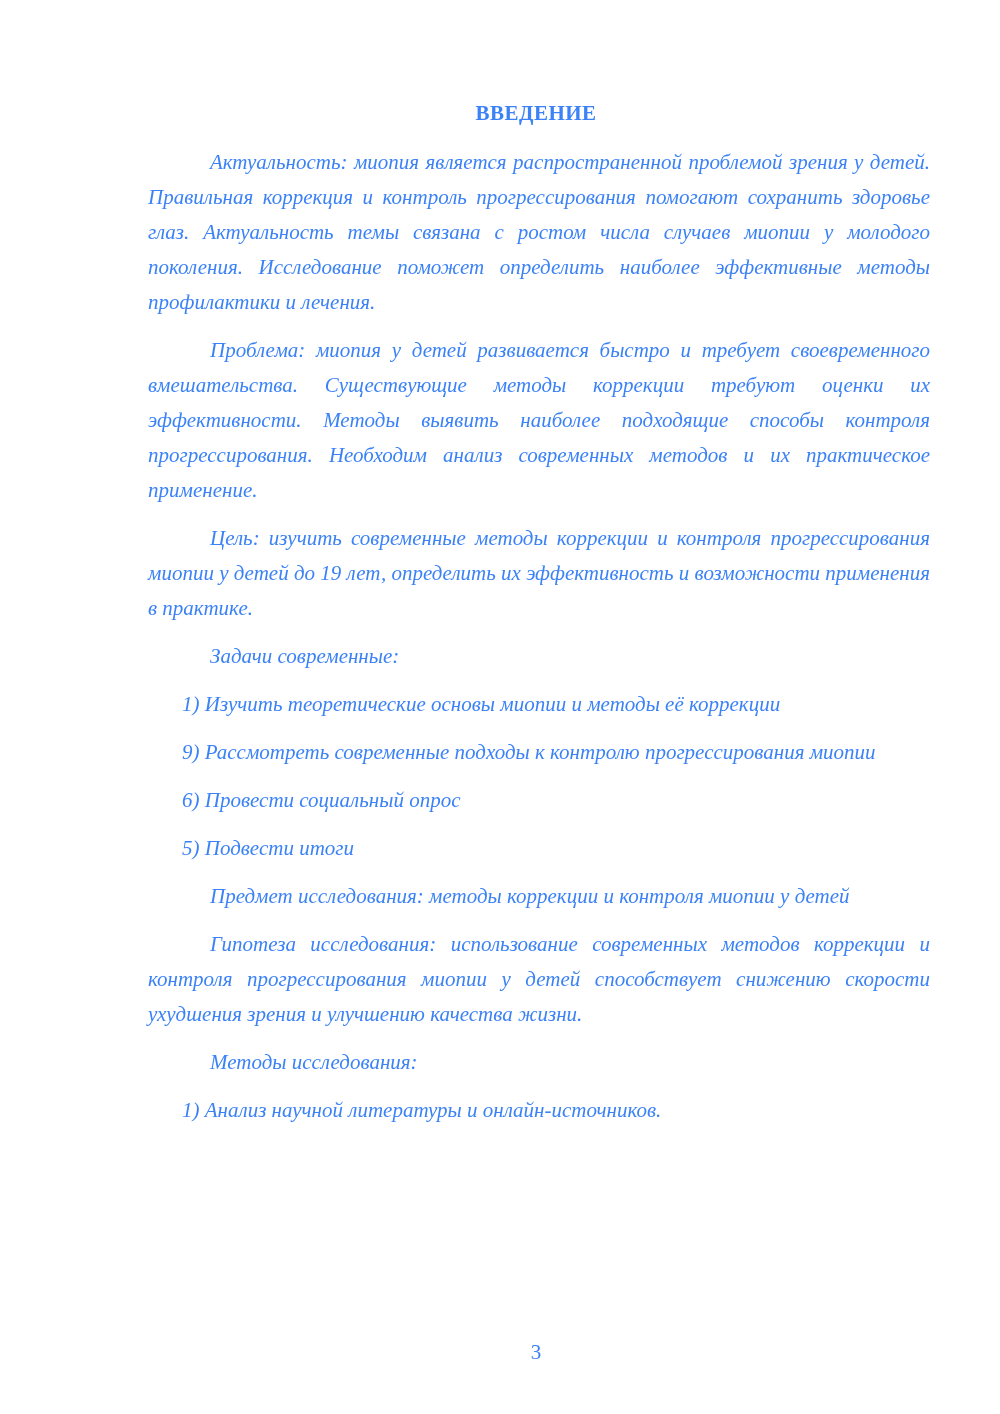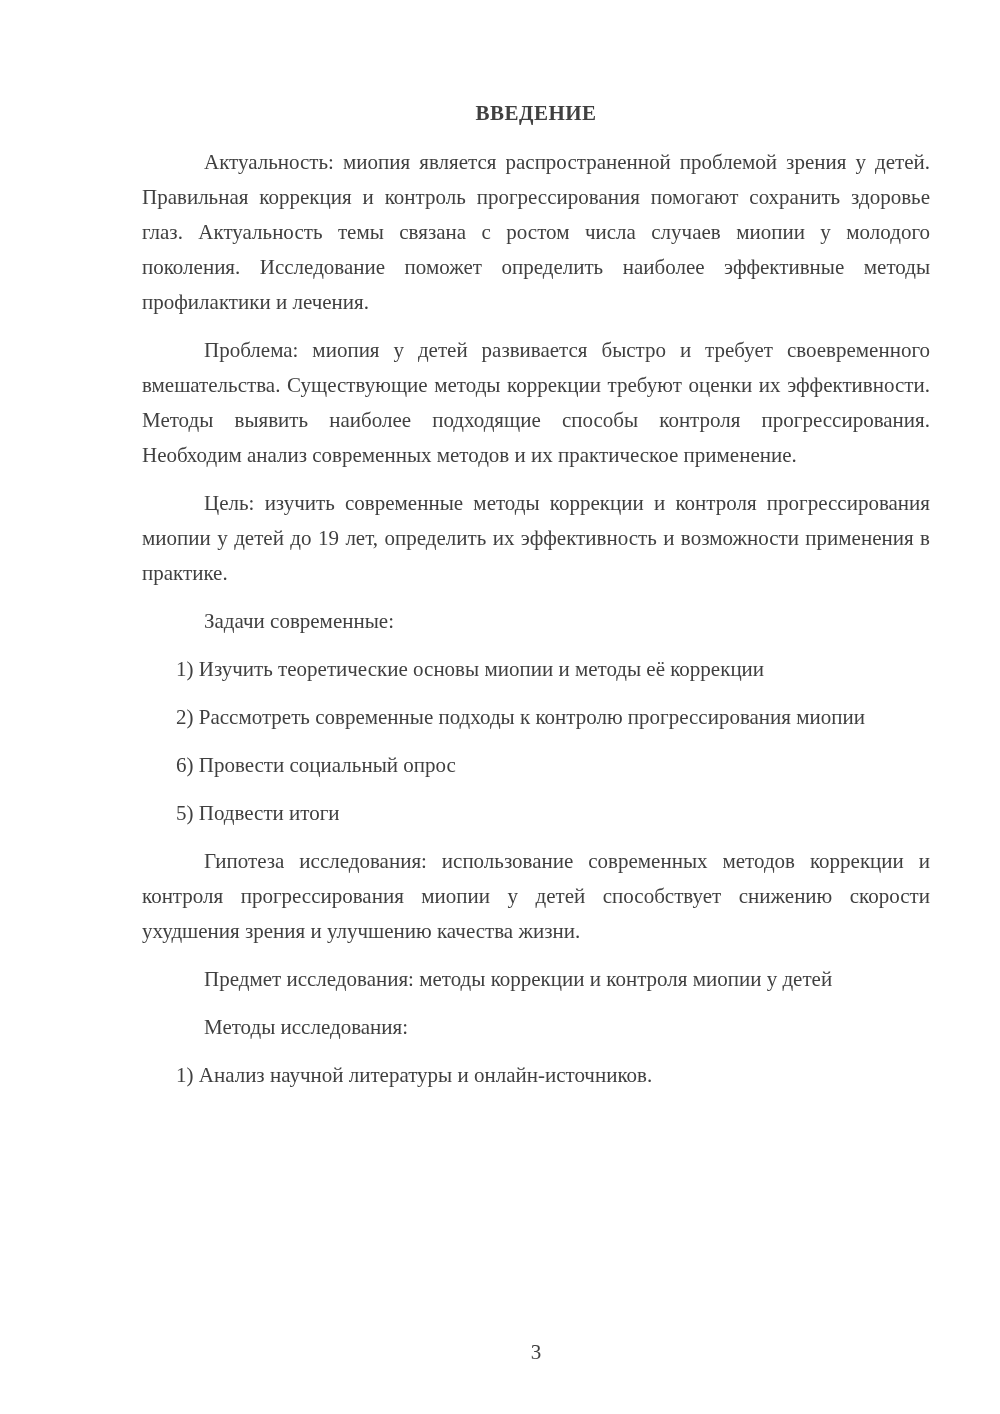--- a/index.html
+++ b/index.html
@@ -11,34 +11,35 @@
     position: relative;
     width: 1000px;
     height: 1414px;
     margin: 0 auto;
     background: #ffffff;
     box-sizing: border-box;
     padding: 96px 70px 0 142px;
     font-family: "Liberation Serif", "DejaVu Serif", serif;
     font-size: 21px;
     line-height: 35px;
-    color: #404040;
+    color: #3b82f6;
     overflow: hidden;
   }
   .doc-title {
     margin: 0 0 14px 0;
     font-size: 21px;
     font-weight: bold;
     text-align: center;
     letter-spacing: 0.5px;
   }
   .para {
-    margin: 0 0 13px 0;
+    margin: 0 0 13px 6px;
     text-align: justify;
     text-indent: 62px;
+    font-style: italic;
   }
   .para.list-item {
     text-indent: 34px;
   }
   .page-number {
     position: absolute;
     bottom: 44px;
     left: 142px;
     right: 70px;
     text-align: center;
@@ -55,31 +56,31 @@
   <p class="para">Актуальность: миопия является распространенной проблемой зрения у детей. Правильная коррекция и контроль прогрессирования помогают сохранить здоровье глаз. Актуальность темы связана с ростом числа случаев миопии у молодого поколения. Исследование поможет определить наиболее эффективные методы профилактики и лечения.</p>
 
   <p class="para">Проблема: миопия у детей развивается быстро и требует своевременного вмешательства. Существующие методы коррекции требуют оценки их эффективности. Методы выявить наиболее подходящие способы контроля прогрессирования. Необходим анализ современных методов и их практическое применение.</p>
 
   <p class="para">Цель: изучить современные методы коррекции и контроля прогрессирования миопии у детей до 19 лет, определить их эффективность и возможности применения в практике.</p>
 
   <p class="para">Задачи современные:</p>
 
   <p class="para list-item">1) Изучить теоретические основы миопии и методы её коррекции</p>
 
-  <p class="para list-item">2) Рассмотреть современные подходы к контролю прогрессирования миопии</p>
+  <p class="para list-item">9) Рассмотреть современные подходы к контролю прогрессирования миопии</p>
 
 
   <p class="para list-item">6) Провести социальный опрос</p>
 
   <p class="para list-item">5) Подвести итоги</p>
 
 
+  <p class="para">Предмет исследования: методы коррекции и контроля миопии у детей</p>
+
   <p class="para">Гипотеза исследования: использование современных методов коррекции и контроля прогрессирования миопии у детей способствует снижению скорости ухудшения зрения и улучшению качества жизни.</p>
-
-  <p class="para">Предмет исследования: методы коррекции и контроля миопии у детей</p>
 
   <p class="para">Методы исследования:</p>
 
   <p class="para list-item">1) Анализ научной литературы и онлайн-источников.</p>
 
   <div class="page-number">3</div>
 
 </main>
 
 </body></html>

